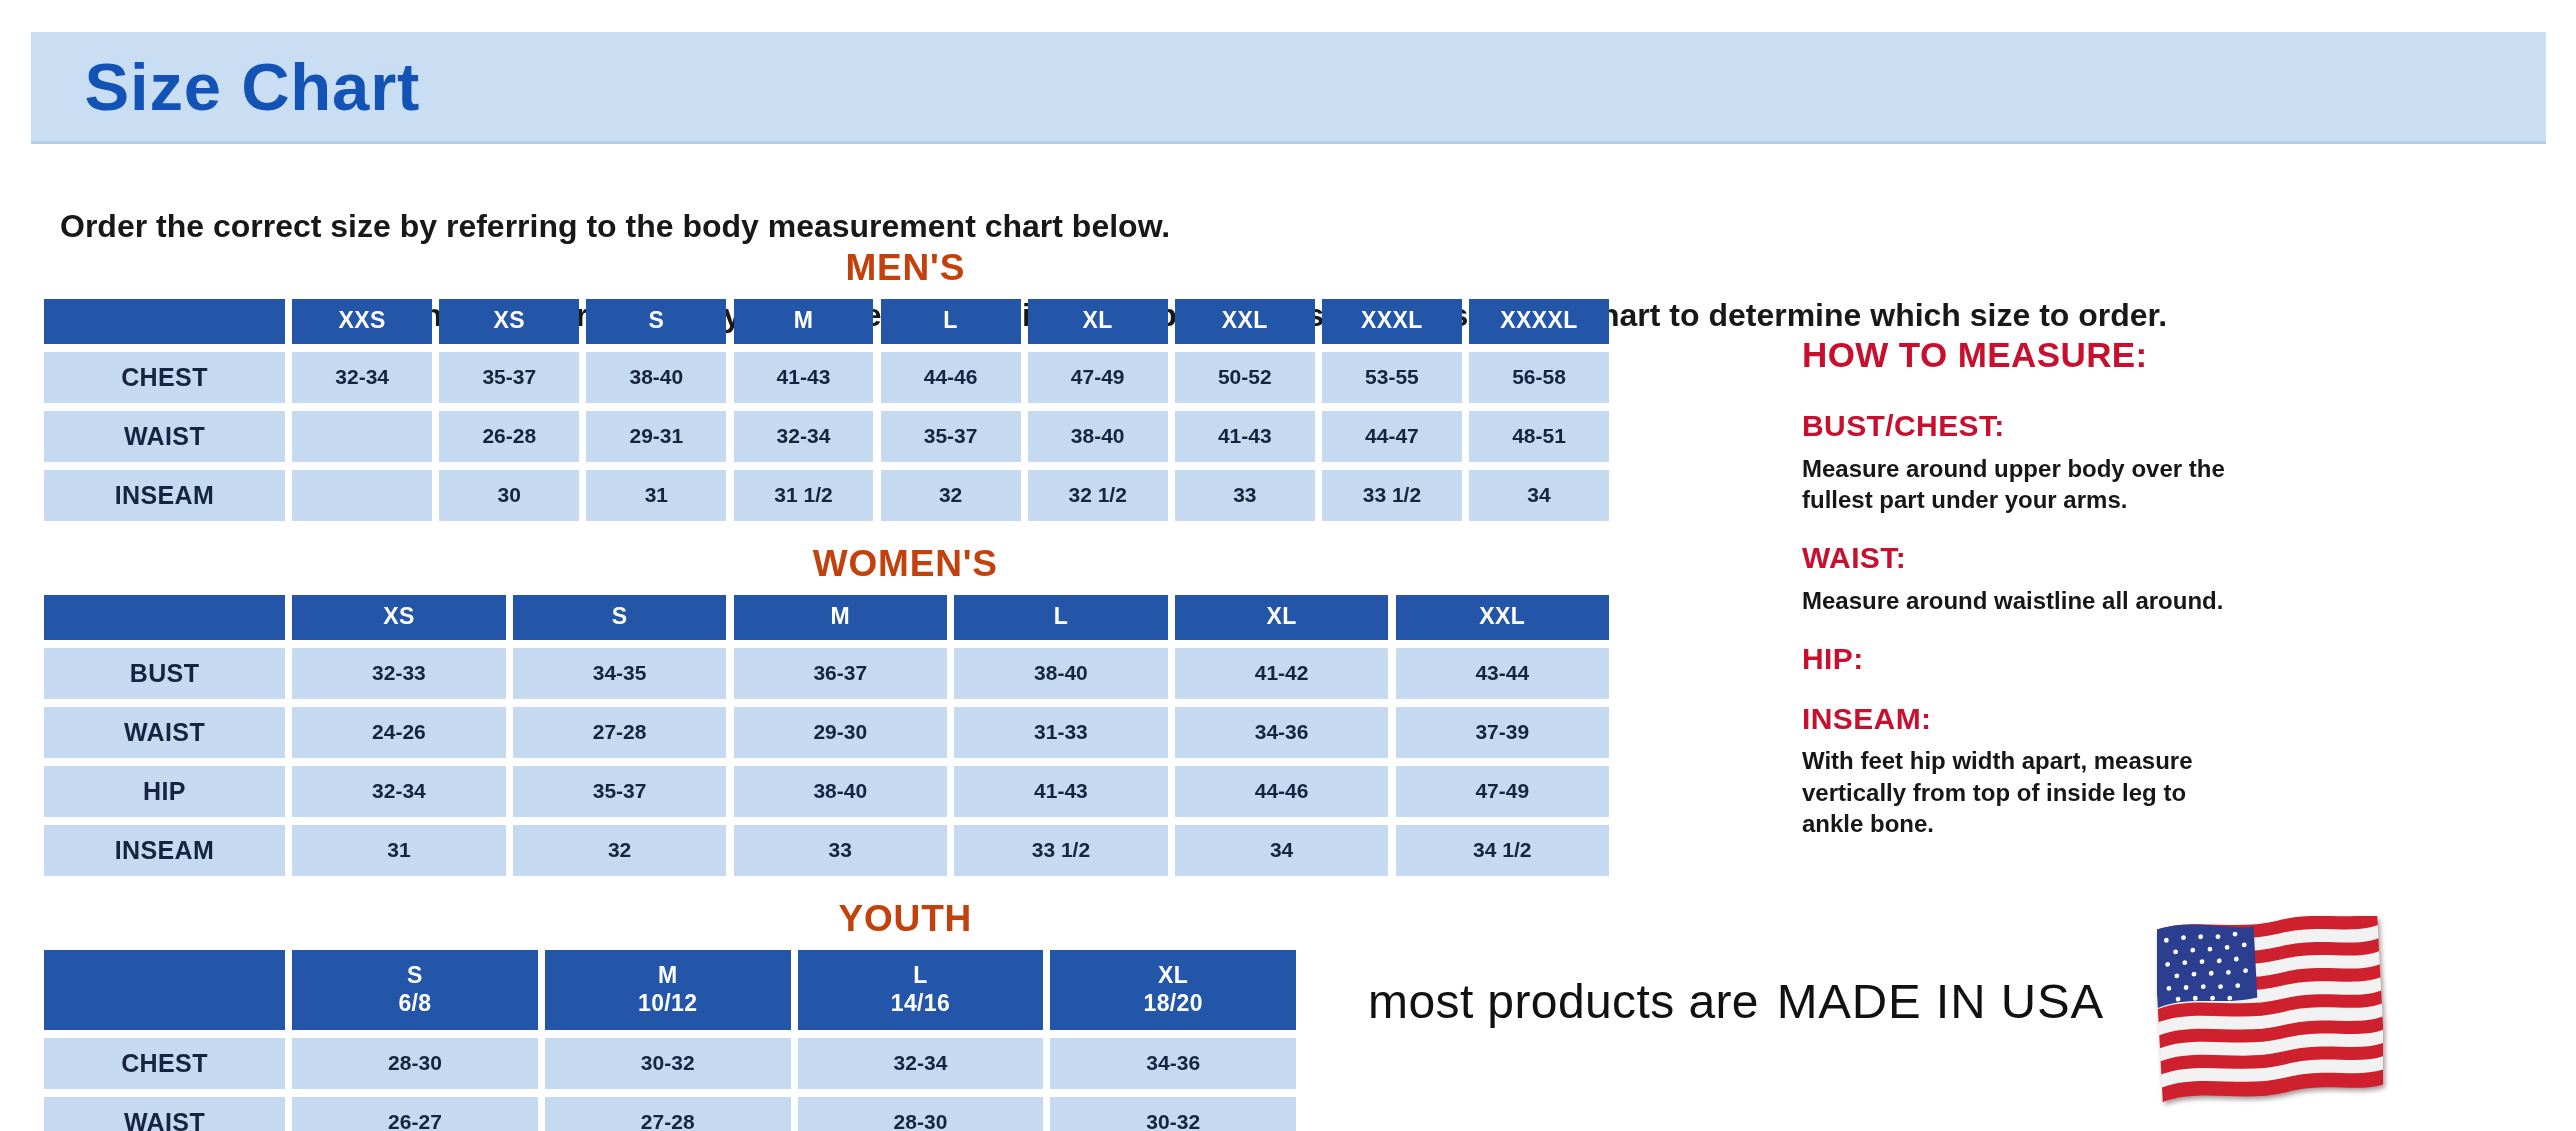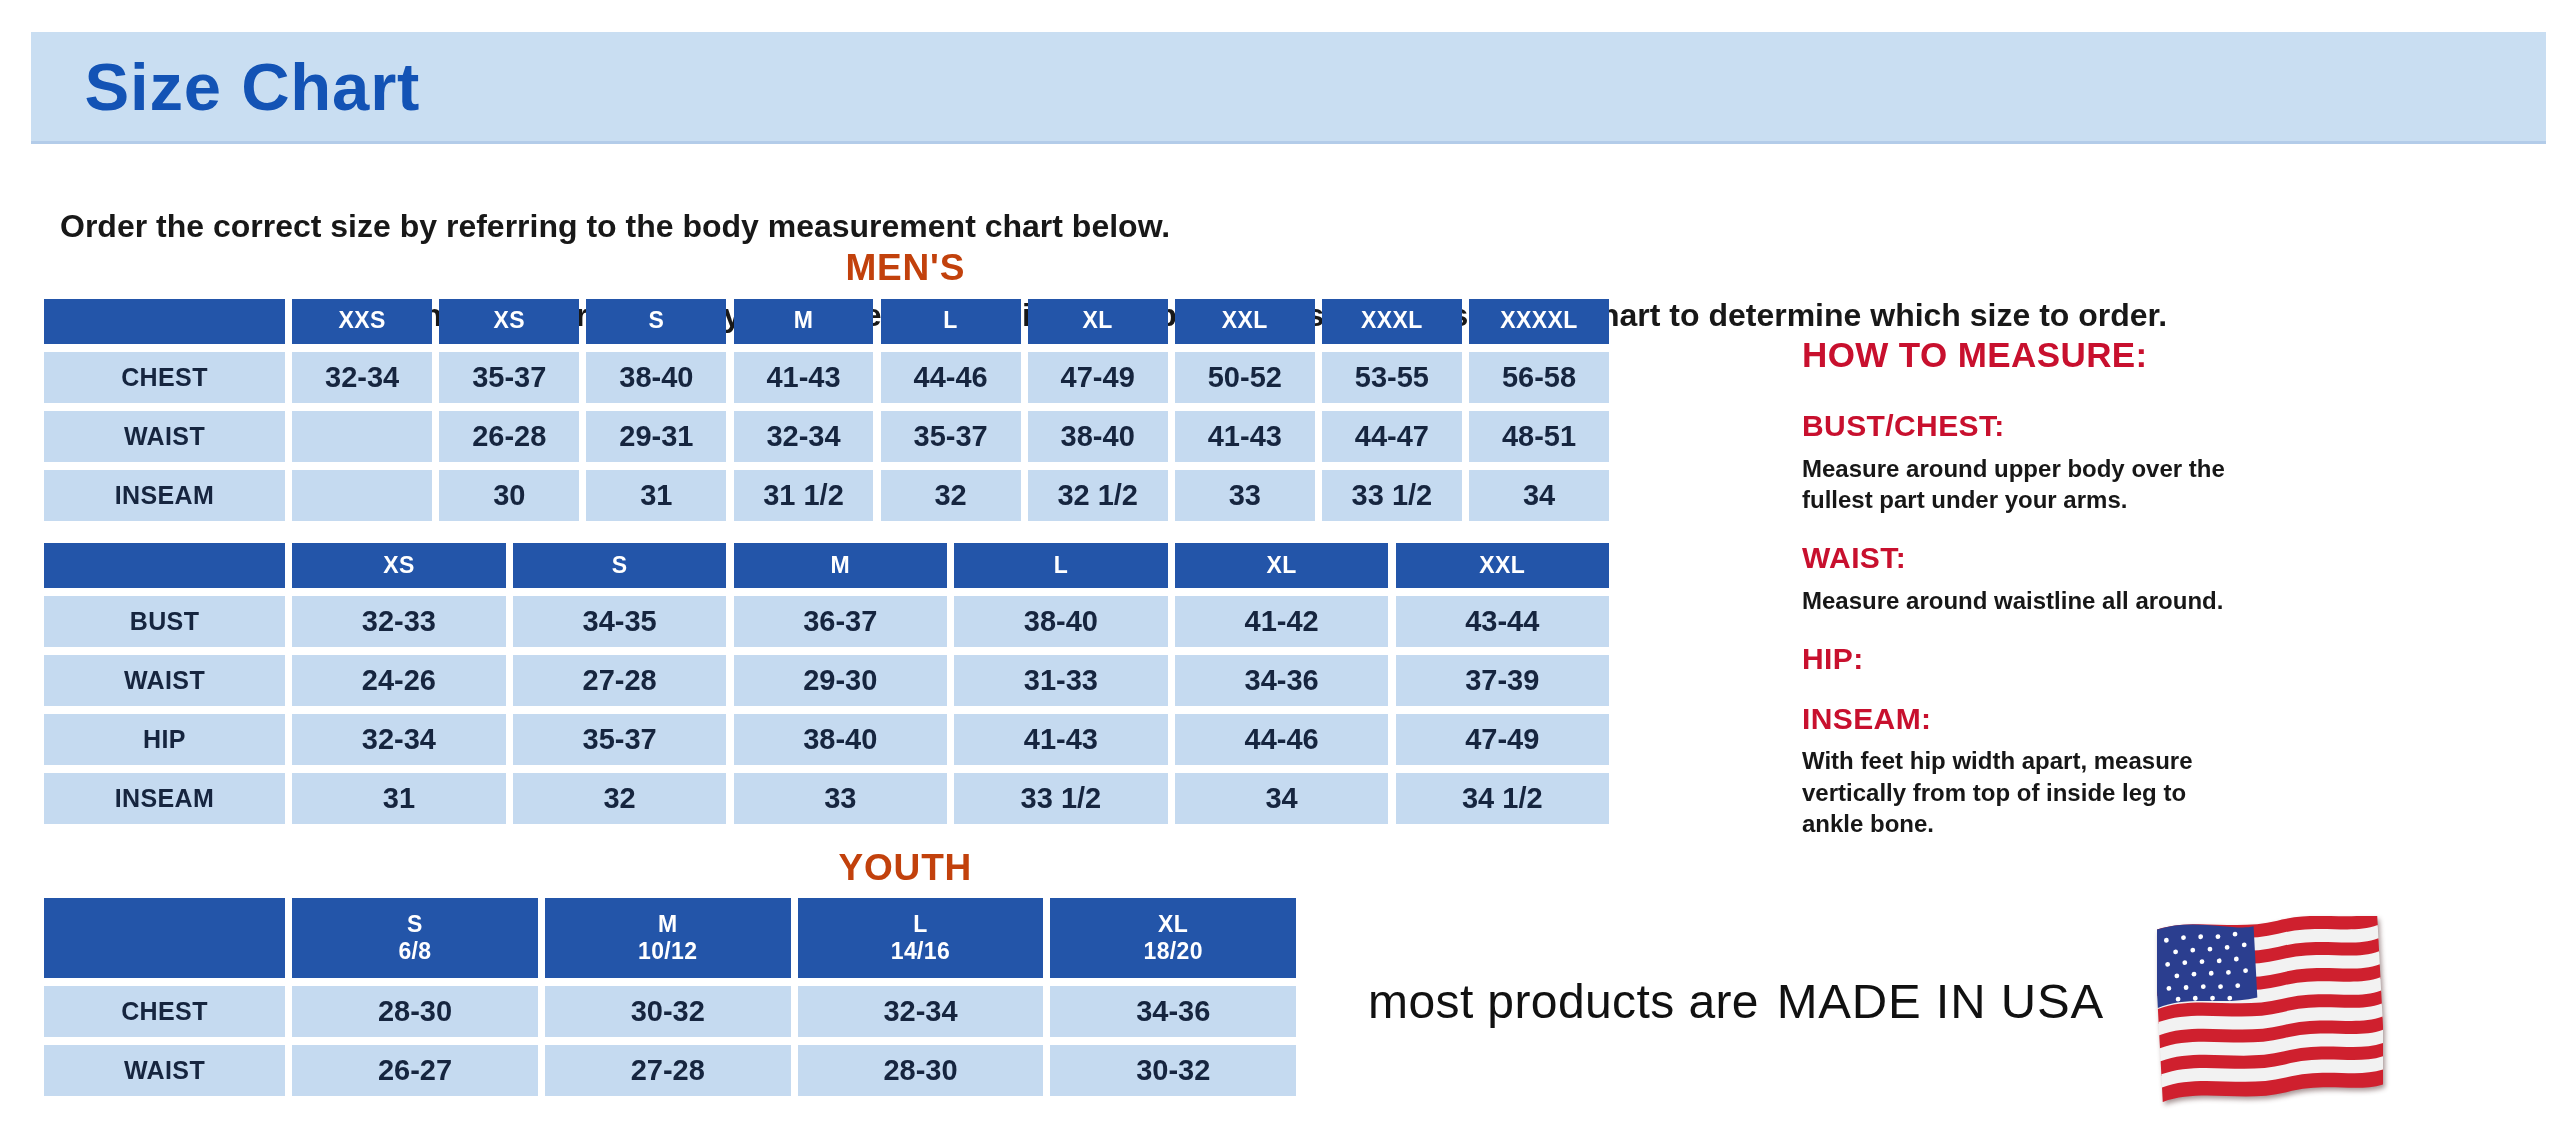--- a/index.html
+++ b/index.html
@@ -33,21 +33,21 @@
     background:#2355a9;color:#ffffff;font-weight:700;font-size:23px;letter-spacing:0.4px;
     height:45px;display:flex;flex-direction:column;align-items:center;justify-content:center;
     line-height:1.2;text-align:center;
   }
   .size-table.youth .th{height:80px;}
   .tl,.td{
     background:#c5daf0;color:#16253f;font-weight:700;height:51px;
     display:flex;align-items:center;justify-content:center;text-align:center;
   }
   .tl{font-size:25px;letter-spacing:0.4px;}
-  .td{font-size:29px;}
+  .td{font-size:21px;}
   
   .how-to{position:absolute;left:1802px;top:335px;width:754px;}
   .how-to h2{
     margin:0 0 34px 0;font-size:35px;font-weight:700;color:#c8102e;letter-spacing:0.4px;
   }
   .ht-label{font-size:30px;font-weight:700;color:#c8102e;margin:26px 0 9.6px 0;letter-spacing:0.4px;}
   .ht-text{font-size:24px;font-weight:700;color:#171717;line-height:1.3;white-space:pre-line;}
   
   .footer{position:absolute;left:1368px;top:973px;display:flex;align-items:baseline;}
   .footer .fp{font-size:48px;font-weight:400;color:#111111;letter-spacing:0.4px;}
@@ -129,20 +129,21 @@
         <div class="td">30</div>
         <div class="td">31</div>
         <div class="td">31 1/2</div>
         <div class="td">32</div>
         <div class="td">32 1/2</div>
         <div class="td">33</div>
         <div class="td">33 1/2</div>
         <div class="td">34</div>
       </div>
 
+    <h2 class="section-heading">WOMEN'S</h2>
     <div class="size-table" style="grid-template-columns: 241px repeat(6, 1fr);">
         <div class="th">
           <div></div>
         </div>
         <div class="th">
           <div>XS</div>
         </div>
         <div class="th">
           <div>S</div>
         </div>

